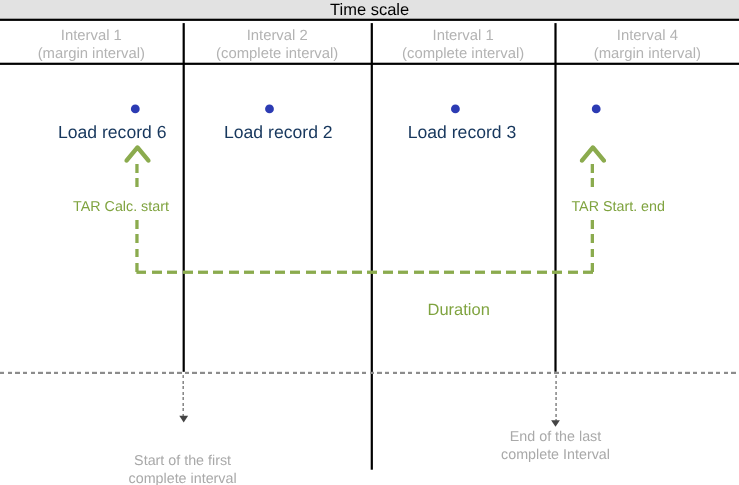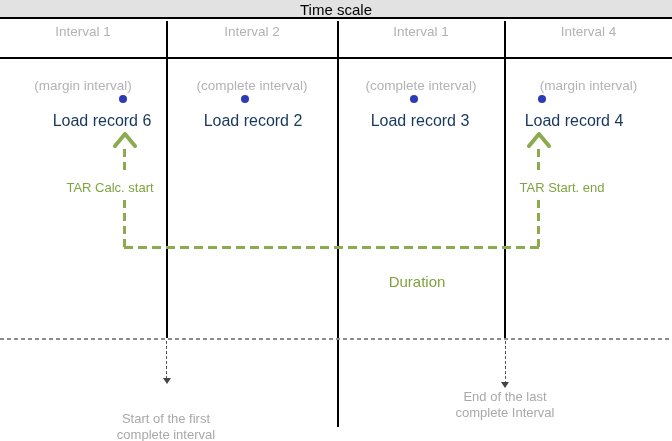--- a/index.html
+++ b/index.html
@@ -15,21 +15,21 @@
   body{font-family:"Liberation Sans",sans-serif;background:#fff;}
   .canvas{position:relative;width:672px;height:441px;background:#fff;overflow:hidden;}
 
   .header{position:absolute;left:0;top:0;width:672px;height:19px;background:var(--header-bg);
           border-bottom:2px solid #000;text-align:center;font-size:15px;font-weight:500;
           color:#000;line-height:19px;}
 
   .interval-label{position:absolute;top:23px;text-align:center;color:var(--label-gray);
           font-size:13.5px;line-height:17px;}
   .interval-label .iname{display:block;}
-  .interval-label .isub{display:block;margin-top:37px;}
+  .interval-label .isub{display:block;}
 
   .hline{position:absolute;background:#000;}
   .vline{position:absolute;width:2px;background:#000;}
 
   .dot{position:absolute;width:8px;height:8px;border-radius:50%;background:var(--record-blue);}
 
   .load-record{position:absolute;top:112px;width:160px;text-align:center;
           color:var(--record-text);font-size:16px;}
 
   .chevron{position:absolute;color:var(--accent-green);}
@@ -86,21 +86,20 @@
   <div class="vline" style="left:503.5px;top:21px;height:317px;"></div>
 
   <div class="dot" style="left:119px;top:95px;"></div>
   <div class="dot" style="left:241px;top:95px;"></div>
   <div class="dot" style="left:410px;top:95px;"></div>
   <div class="dot" style="left:538px;top:95px;"></div>
 
   <div class="load-record" style="left:22px;">Load record 6</div>
   <div class="load-record" style="left:173px;">Load record 2</div>
   <div class="load-record" style="left:340px;">Load record 3</div>
-  <div class="load-record" style="left:494px;">Load record 4</div>
 
   <div class="chevron" style="left:113px;top:132px;">
     <svg width="24" height="16" viewBox="0 0 24 16">
         <path d="M2 14 L12 2 L22 14" fill="none" stroke="currentColor" stroke-width="4" stroke-linecap="round" stroke-linejoin="round"></path>
       </svg>
   </div>
   <div class="vdash" style="left:123px;top:149px;height:24px;"></div>
   <div class="green-label" style="left:35px;top:180px;width:150px;">TAR Calc. start</div>
   <div class="vdash" style="left:123px;top:200px;height:48px;"></div>
 

